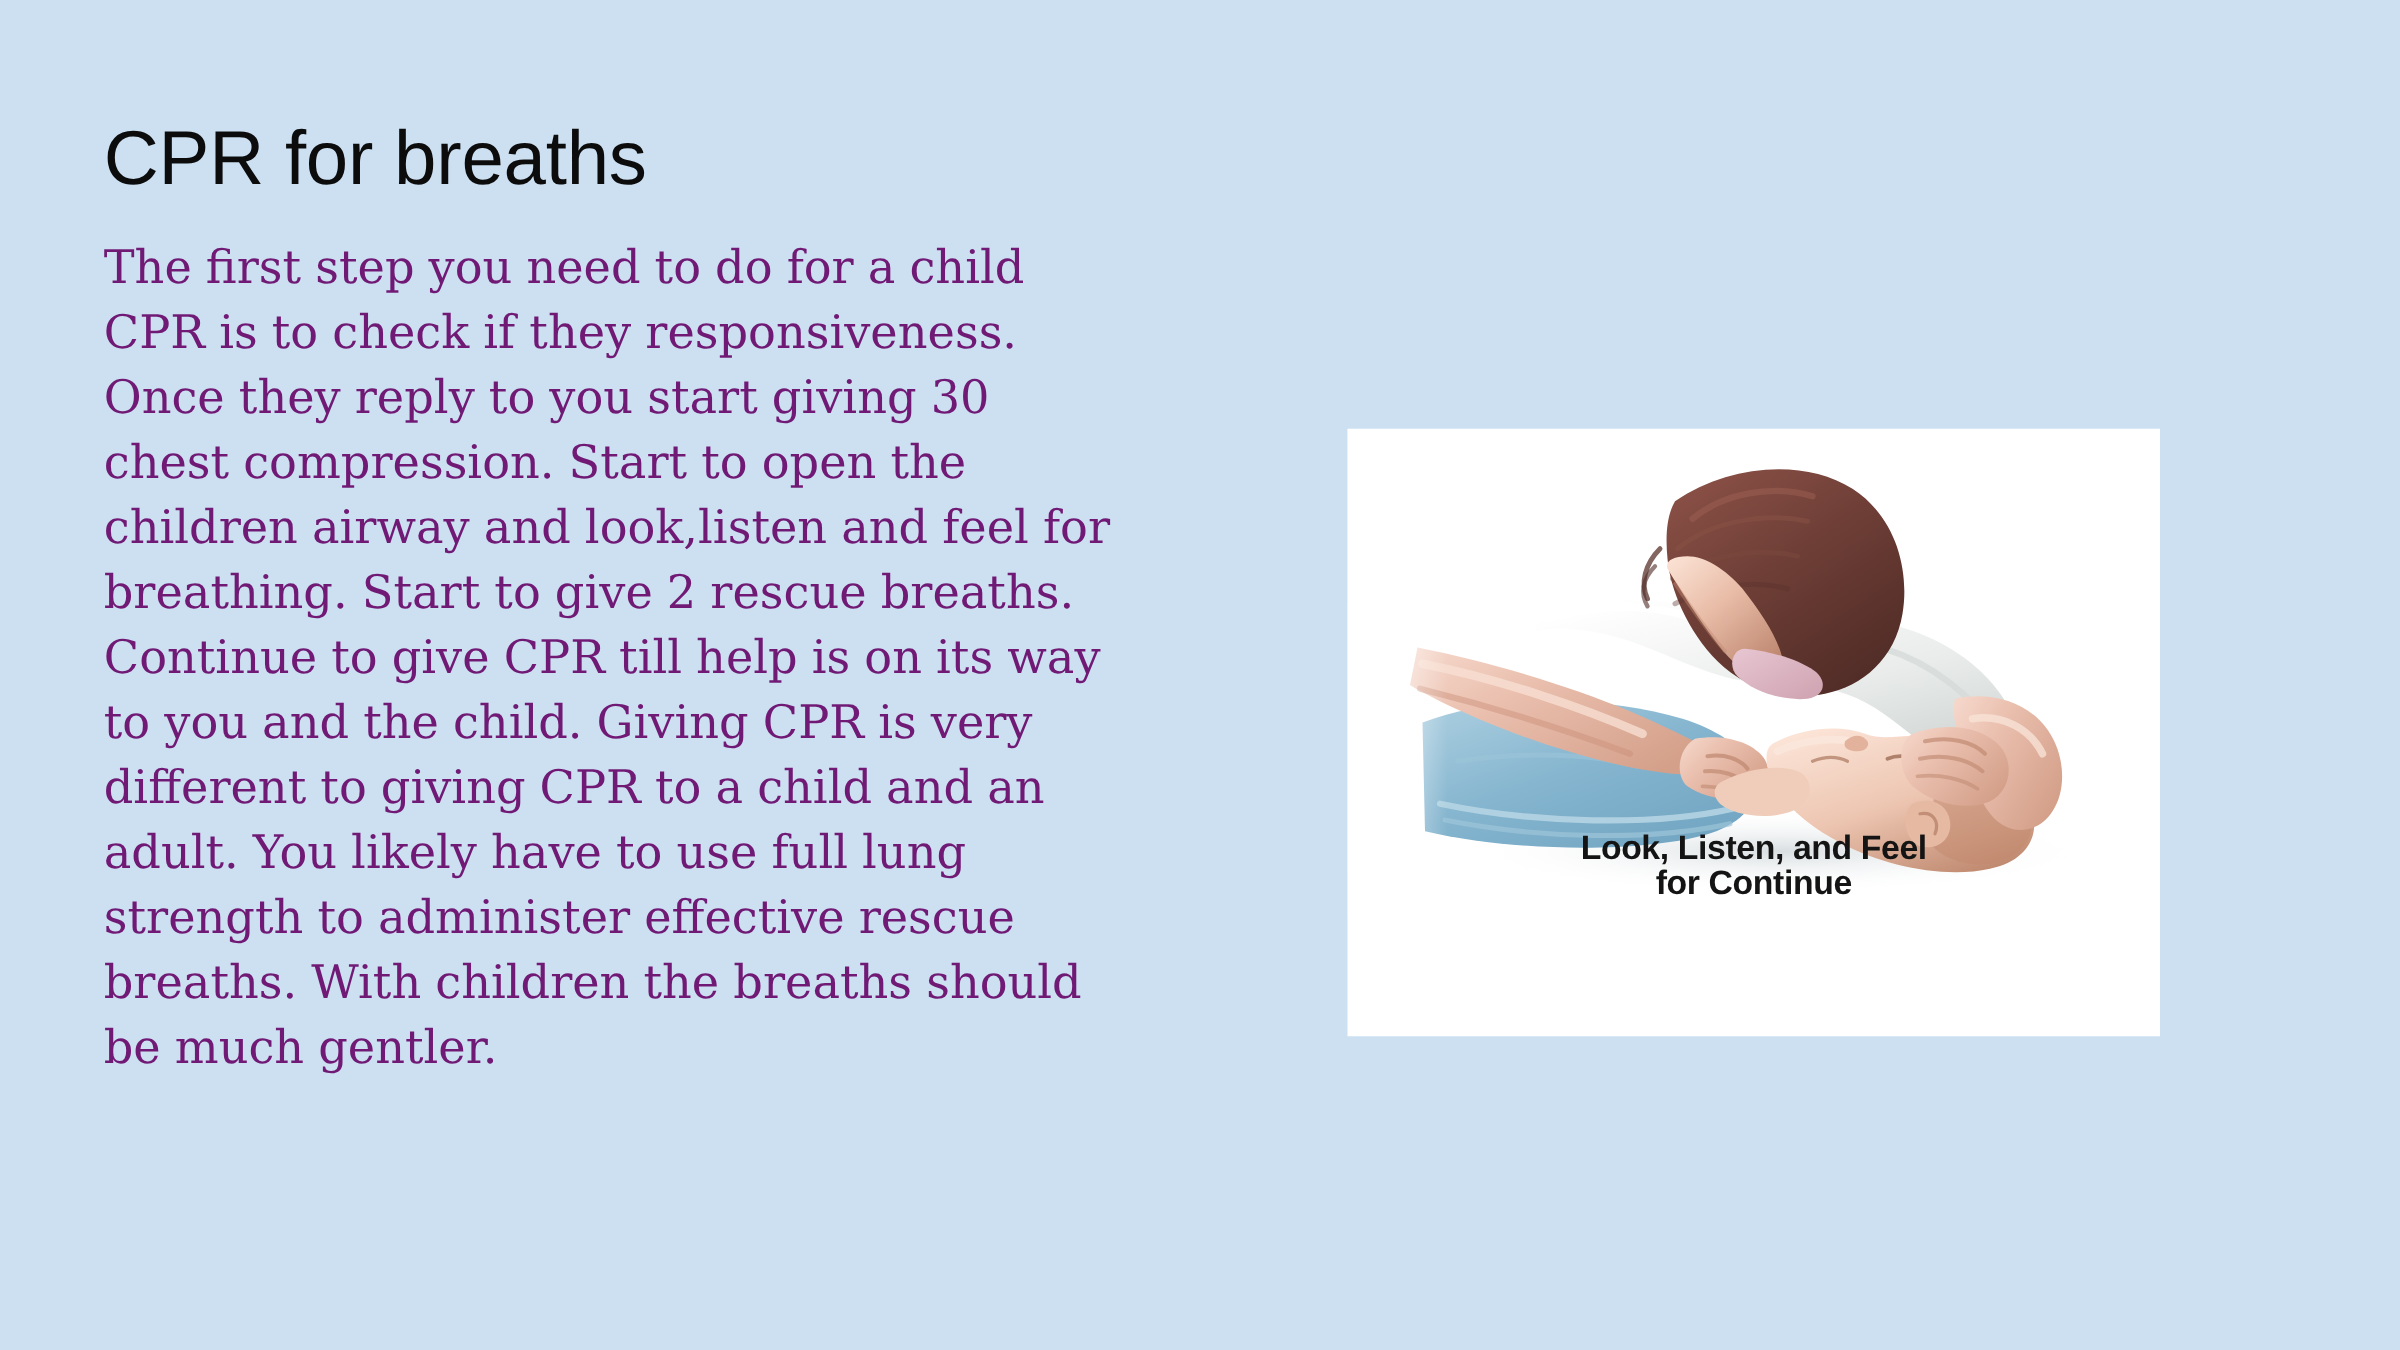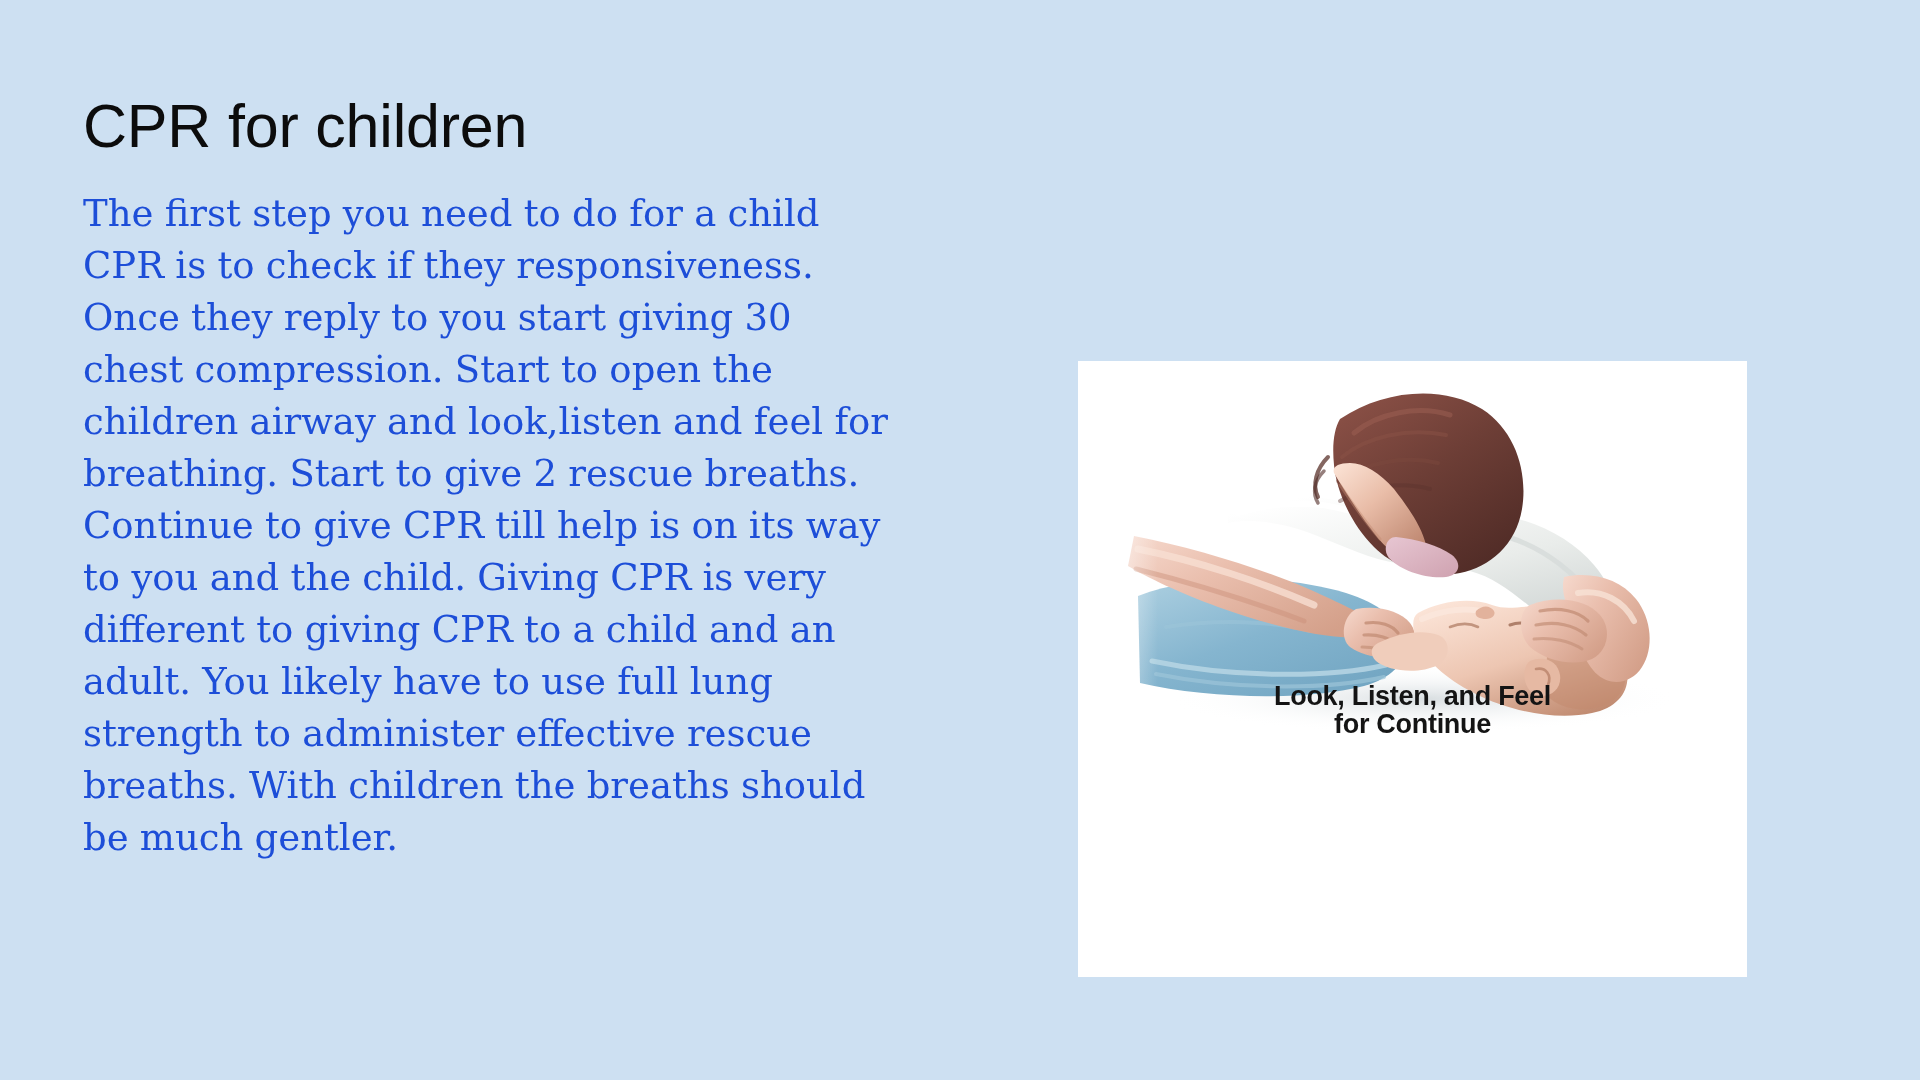--- a/index.html
+++ b/index.html
@@ -38,37 +38,36 @@
     letter-spacing: -0.2px;
     margin: 0 0 28px 0;
     white-space: nowrap;
   }
 
   #body-paragraph {
     font-family: "DejaVu Serif", "Liberation Serif", serif;
     font-size: 37px;
     font-weight: 400;
     line-height: 52px;
-    color: #1d4ed8;
+    color: #701a75;
     margin: 0;
     width: 810px;
     text-align: left;
     word-spacing: -0.5px;
   }
 
   
   #image-card {
     position: absolute;
     left: 1078px;
-    top: 361px;
+    top: 343px;
     width: 650px;
-    height: 616px;
+    height: 486px;
     background: #ffffff;
     overflow: hidden;
-    padding-left: 19px;
   }
 
   #illustration-wrap {
     position: absolute;
     left: 0;
     top: 0;
     width: 650px;
     height: 390px;
   }
 
@@ -94,21 +93,21 @@
   #image-caption .cap-line {
     display: block;
   }
 </style>
 </head>
 <body>
 
 <div id="slide">
 
   <div id="text-column">
-    <h1 id="slide-title">CPR for children</h1>
+    <h1 id="slide-title">CPR for breaths</h1>
 
     <p id="body-paragraph">The first step you need to do for a child CPR is to check if they responsiveness. Once they reply to you start giving 30 chest compression. Start to open the children airway and look,listen and feel for breathing. Start to give 2 rescue breaths. Continue to give CPR till help is on its way to you and the child. Giving CPR is very different to giving CPR to a child and an adult. You likely have to use full lung strength to administer effective rescue breaths. With children the breaths should be much gentler.</p>
   </div>
 
   <div id="image-card">
 
     <div id="illustration-wrap">
       <svg id="illustration" viewBox="0 0 650 390" xmlns="http://www.w3.org/2000/svg">
         <defs>
           <linearGradient id="gHair" x1="0.15" y1="0" x2="0.85" y2="1">

